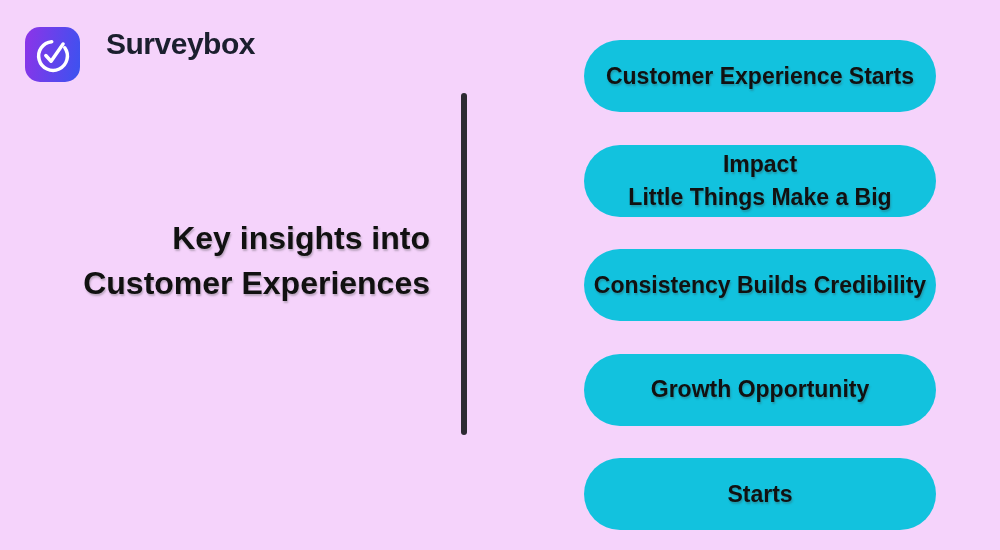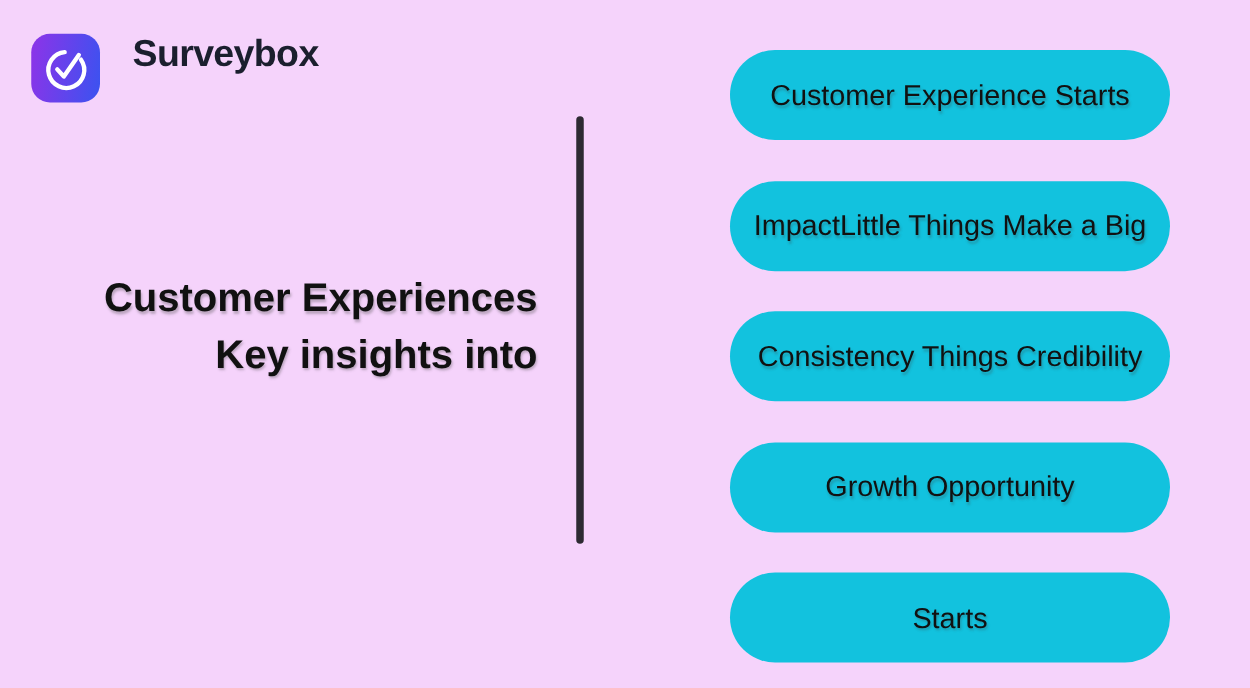--- a/index.html
+++ b/index.html
@@ -73,25 +73,25 @@
     width: 352px;
     display: flex;
     flex-direction: column;
     gap: 32.5px;
   }
   .pill {
     min-height: 72px;
     border-radius: 36px;
     background: var(--pill, #12c2de);
     display: flex;
-    flex-direction: row;
+    flex-direction: column;
     align-items: center;
     justify-content: center;
     font-size: 23px;
-    font-weight: normal;
+    font-weight: bold;
     line-height: 33px;
     color: var(--pill-text, #111111);
     text-shadow: 1px 2px 2px rgba(60, 60, 60, 0.3);
     padding: 2px 8px;
     box-sizing: border-box;
     cursor: pointer;
   }
   .pill-line { display: block; white-space: nowrap; }
 </style>
 </head>
@@ -103,39 +103,39 @@
     <div class="logo-mark">
       <svg viewBox="0 0 48 48" fill="none">
         <path d="M 36.3 16.4 A 15 15 0 1 1 22.7 10.1" stroke="#ffffff" stroke-width="3.6" stroke-linecap="round" fill="none"></path>
         <path d="M 16.5 24.5 L 22 30.5 L 34.5 12.5" stroke="#ffffff" stroke-width="3.6" stroke-linecap="round" stroke-linejoin="round" fill="none"></path>
       </svg>
     </div>
     <div class="logo-text">Surveybox</div>
   </header>
 
   <h1 class="heading">
+    <span class="heading-line">Key insights into</span>
     <span class="heading-line">Customer Experiences</span>
-    <span class="heading-line">Key insights into</span>
   </h1>
 
   <div class="divider"></div>
 
   <div class="pills">
 
     <div class="pill">
       <span class="pill-line">Customer Experience Starts</span>
     </div>
 
     <div class="pill">
       <span class="pill-line">Impact</span>
       <span class="pill-line">Little Things Make a Big</span>
     </div>
 
     <div class="pill">
-      <span class="pill-line">Consistency Things Credibility</span>
+      <span class="pill-line">Consistency Builds Credibility</span>
       <span class="pill-line"></span>
     </div>
 
     <div class="pill">
       <span class="pill-line">Growth Opportunity</span>
     </div>
 
     <div class="pill">
       <span class="pill-line">Starts</span>
     </div>

